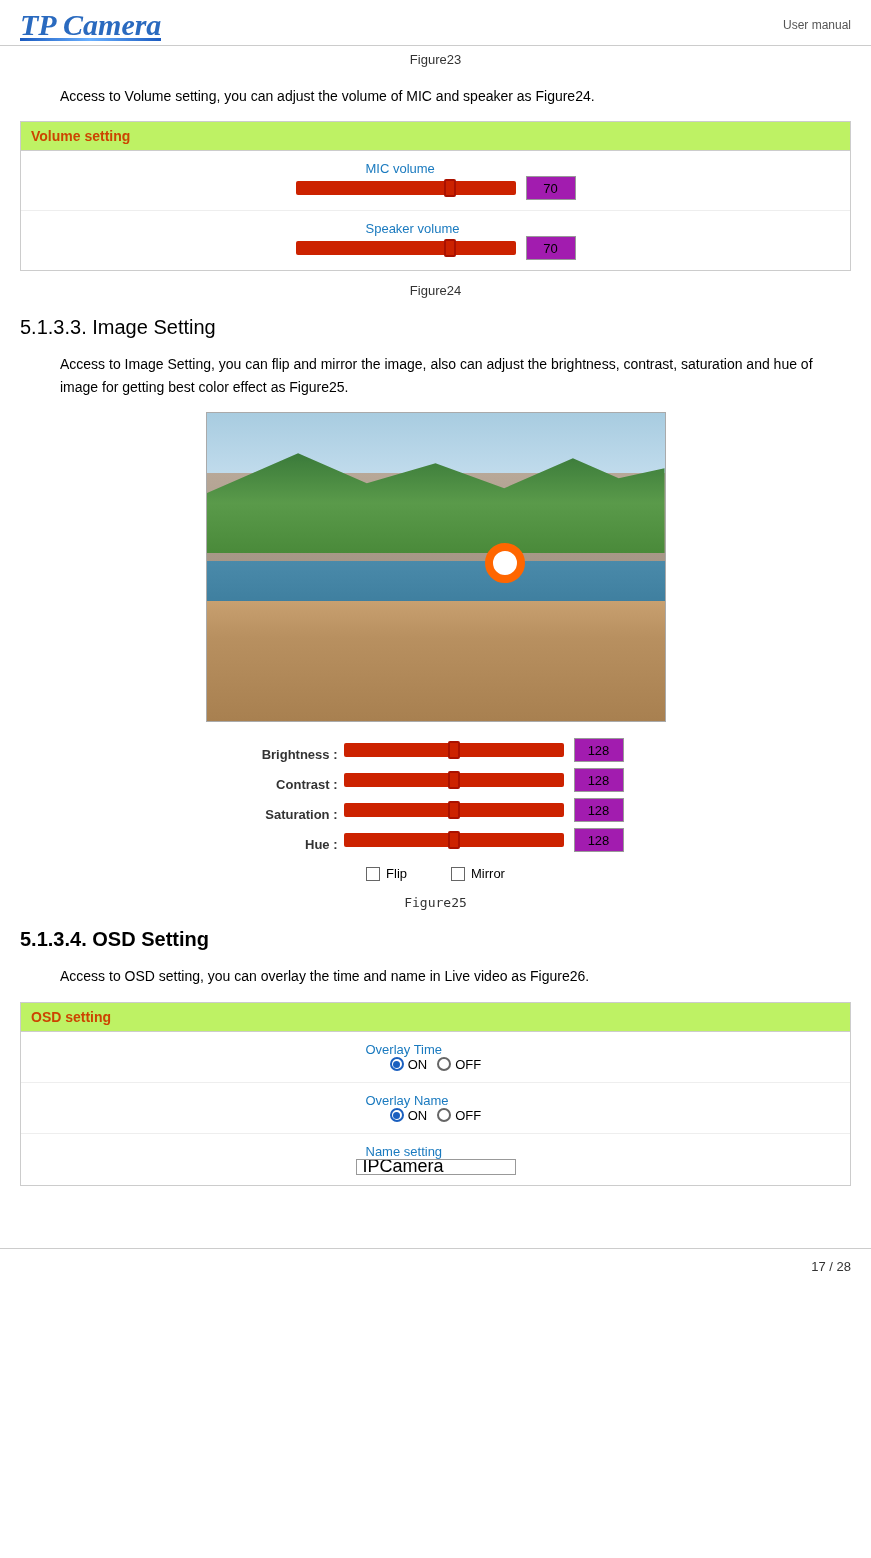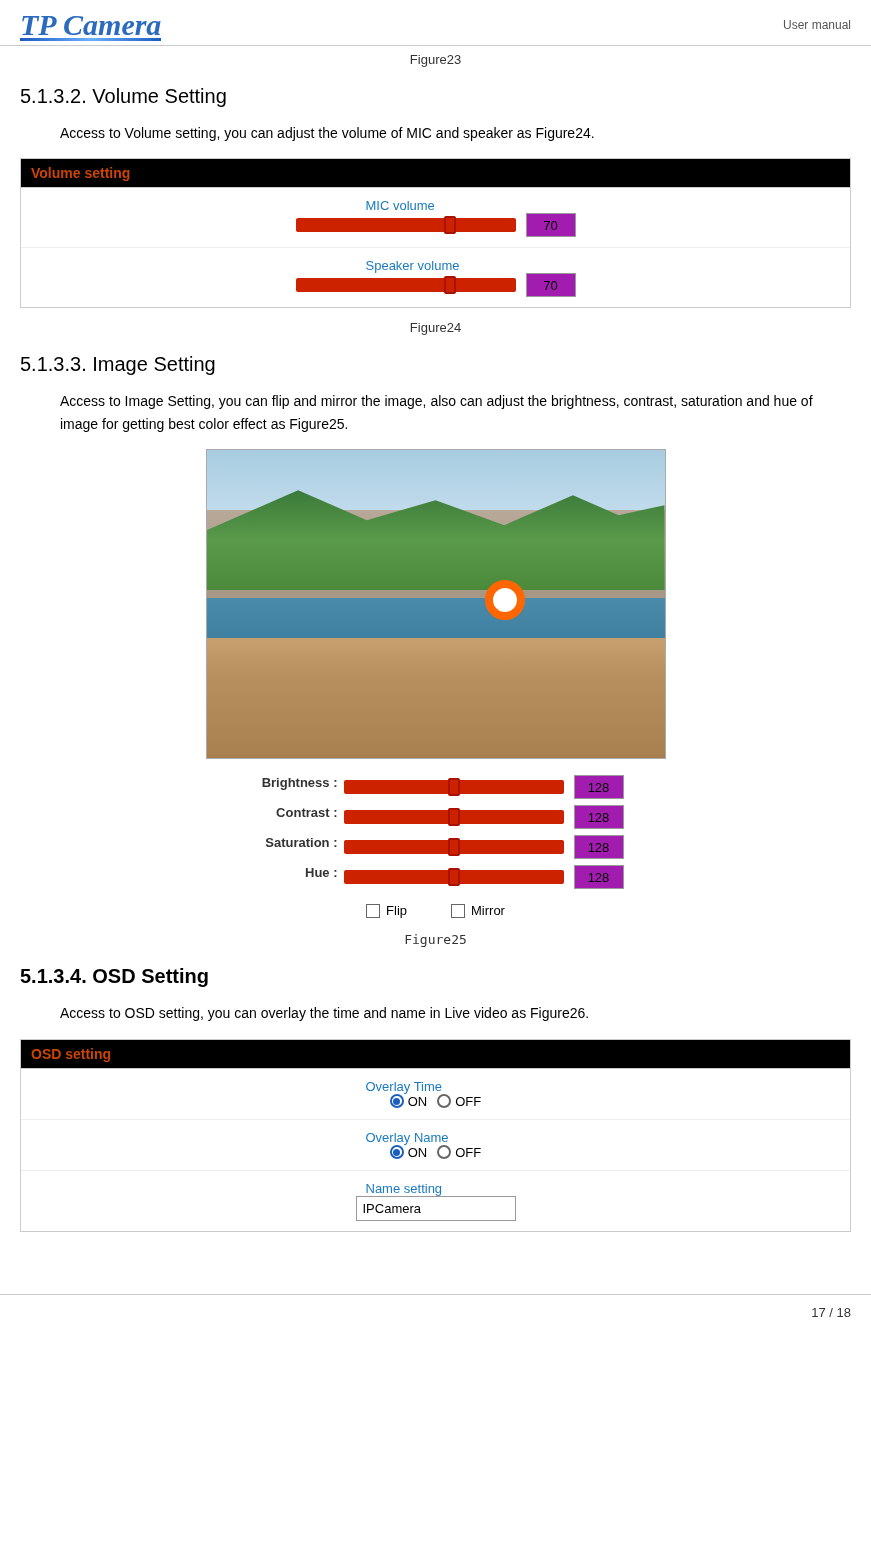--- a/index.html
+++ b/index.html
@@ -53,21 +53,21 @@
       color: #000;
     }
 
     
     .setting-panel {
       border: 1px solid #ccc;
       margin: 0 0 12px 0;
     }
 
     .setting-panel-title {
-      background: #000000;
+      background: #bef264;
       padding: 6px 10px;
       font-size: 14px;
       font-weight: bold;
       color: #cc4400;
       border-bottom: 1px solid #ccc;
     }
 
     .setting-row {
       display: flex;
       align-items: center;
@@ -197,21 +197,21 @@
     
     .image-controls {
       display: flex;
       flex-direction: column;
       align-items: center;
       gap: 6px;
       margin: 0 0 10px 0;
     }
     .img-ctrl-row {
       display: flex;
-      align-items: flex-start;
+      align-items: flex-end;
       gap: 6px;
     }
     .img-ctrl-label {
       width: 90px;
       text-align: right;
       font-size: 13px;
       font-weight: bold;
       color: #333;
     }
 
@@ -273,24 +273,24 @@
       width: 14px;
       height: 14px;
       border-radius: 50%;
       border: 2px solid #666;
       background: #fff;
       display: inline-block;
     }
 
     .name-input {
       width: 160px;
-      height: 25px;
+      height: 16px;
       border: 1px solid #999;
       padding: 2px 6px;
-      font-size: 13px;
+      font-size: 18px;
     }
 
     
     .logo-text {
       font-family: "Times New Roman", serif;
       font-style: italic;
       font-size: 30px;
       color: #2a6abf;
       font-weight: bold;
     }
@@ -309,21 +309,20 @@
     <span>TP Camera</span>
     <span class="logo-underline"></span>
   </div>
   <div class="header-right">User manual</div>
 </div>
 
 <div class="content">
 
   <div class="figure-caption">Figure23</div>
 
-  <h2 class="section-heading">5.1.3.2. Volume Setting</h2>
 
   <p class="section-intro">Access to Volume setting, you can adjust the volume of MIC and speaker as Figure24.</p>
 
   <div class="setting-panel">
     <div class="setting-panel-title">Volume setting</div>
 
     <div class="setting-row">
       <div class="setting-label">MIC volume</div>
       <div class="slider-container">
         <div class="slider-track">
@@ -457,15 +456,15 @@
     <div class="setting-row">
       <div class="setting-label">Name setting</div>
       <input type="text" class="name-input" value="IPCamera" style="">
     </div>
   </div>
 
 </div>
 
 <div style="position: relative; width: 100%;">
   <div style="text-align: right; padding: 10px 20px; font-size: 13px; color: #333; border-top: 1px solid #ccc; margin-top: 20px;">
-    <span>17 / 18</span>
+    <span>17 / 28</span>
   </div>
 </div>
 
 </body></html>

